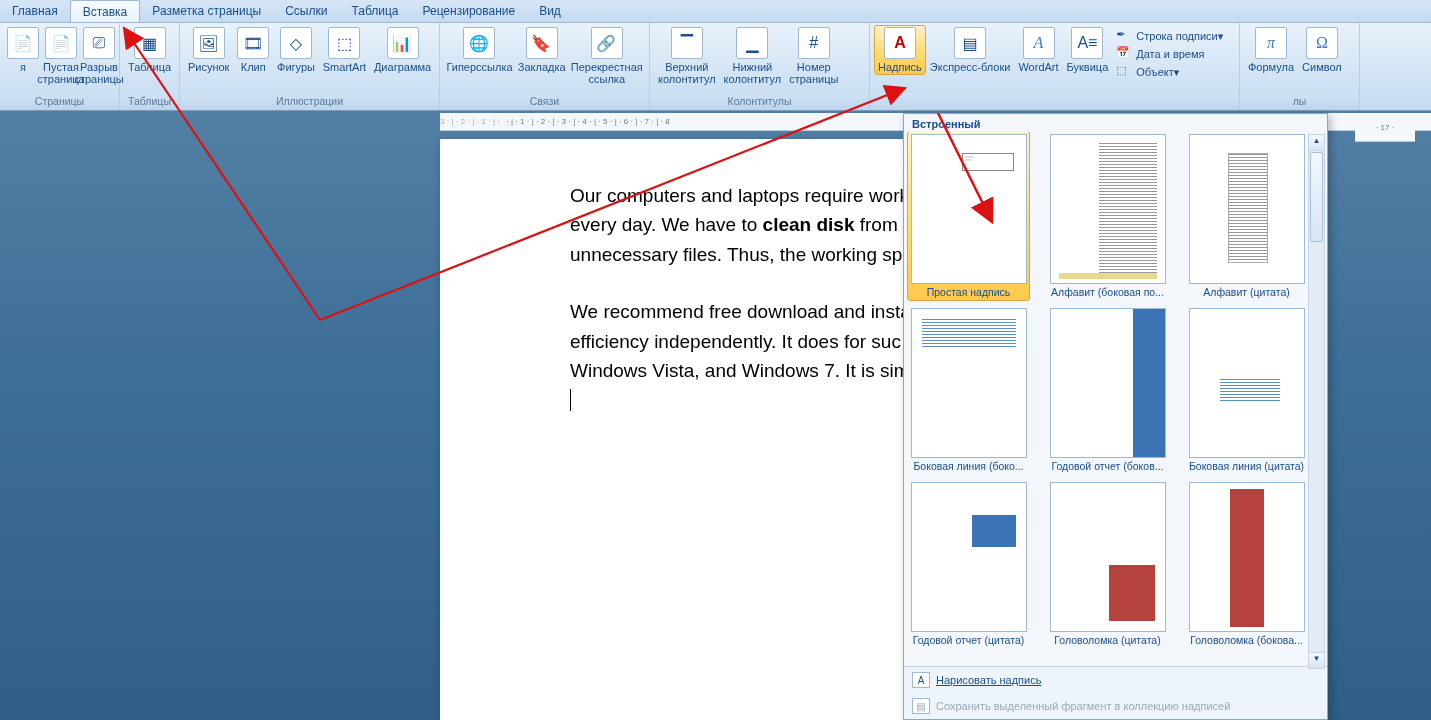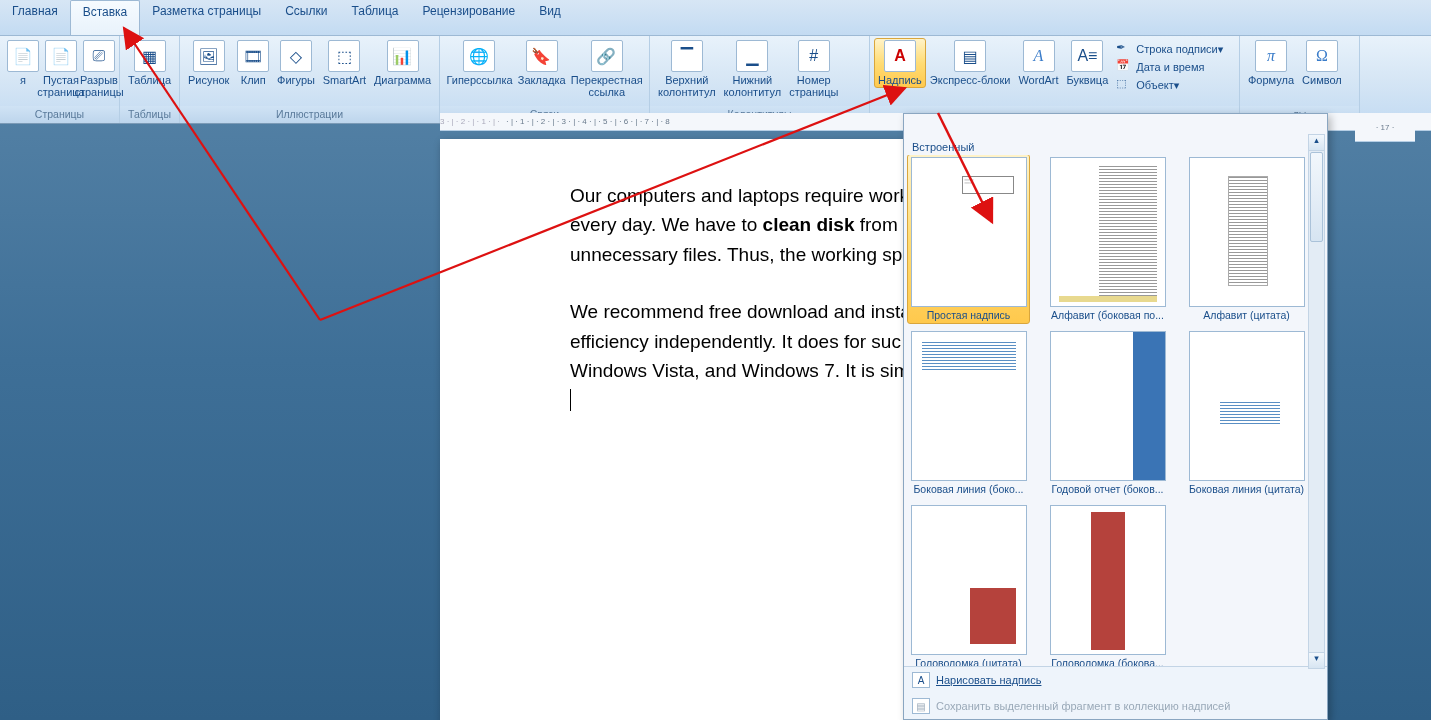--- a/index.html
+++ b/index.html
@@ -1,19 +1,19 @@
 <!DOCTYPE html>
 <html><head>
 <meta charset="utf-8">
 <style>
 * { margin: 0; padding: 0; box-sizing: border-box; font-family: "Segoe UI", Tahoma, sans-serif; }
 body { width: 1431px; height: 720px; overflow: hidden; background: linear-gradient(to bottom, #5b87aa 0%, #3e6f97 50%, #2f5f86 100%); position: relative; }
 
 
-.tabs { display: flex; height: 36px; background: linear-gradient(to bottom, #d7e6f5, #c3dbf2); font-size: 12px; border-bottom: 1px solid #9db9d4; }
+.tabs { display: flex; height: 23px; background: linear-gradient(to bottom, #d7e6f5, #c3dbf2); font-size: 12px; border-bottom: 1px solid #9db9d4; }
 .tab { padding: 4px 12px 0; color: #1a4e8a; cursor: pointer; }
 .tab.active { background: linear-gradient(to bottom, #f6fbff, #e8f2fb); border: 1px solid #9db9d4; border-bottom: none; border-radius: 2px 2px 0 0; }
 
 
 .ribbon { display: flex; height: 88px; background: linear-gradient(to bottom, #e8f2fb, #d6e6f5 50%, #c3dbf2); border-bottom: 1px solid #7b9ab6; font-size: 11px; }
 .group { display: flex; flex-direction: column; border-right: 1px solid #b5cee5; }
 .group-body { flex: 1; display: flex; align-items: flex-start; padding: 2px 4px 0; }
 .group-label { text-align: center; font-size: 10.5px; color: #5a7a9a; padding: 2px 0 3px; background: linear-gradient(to bottom, #d0e3f5, #bdd5ec); }
 .ctrl { display: flex; flex-direction: column; align-items: center; justify-content: flex-start; padding: 2px 4px; color: #1a4e8a; text-align: center; cursor: pointer; min-width: 38px; }
 .ctrl-icon { width: 32px; height: 32px; margin-bottom: 2px; background: #fff; border: 1px solid #9db9d4; border-radius: 2px; display: flex; align-items: center; justify-content: center; font-size: 16px; }
@@ -26,21 +26,21 @@
 
 .doc-area { position: absolute; top: 113px; left: 0; right: 0; bottom: 0; }
 .hruler { position: absolute; top: 0; left: 440px; right: 0; height: 18px; background: #f4f7fb; border-bottom: 1px solid #b5cee5; font-size: 8px; color: #697a8c; overflow: hidden; display: flex; align-items: center; }
 .page { position: absolute; top: 26px; left: 440px; width: 870px; height: 700px; background: #fff; box-shadow: 2px 3px 8px rgba(0,0,0,.3); }
 .page-text { position: absolute; top: 42px; left: 130px; width: 560px; font-family: "Times New Roman", serif; font-size: 19px; color: #000; line-height: 1.55; text-align: justify; }
 .page-text p { margin-bottom: 28px; }
 .cursor { display:inline-block; width:1px; height:22px; background:#000; vertical-align: text-bottom; }
 
 
 .gallery { position: absolute; top: 0; left: 903px; width: 425px; height: 607px; background: #f3f6fb; border: 1px solid #8aa6c1; box-shadow: 3px 3px 8px rgba(0,0,0,.25); display: flex; flex-direction: column; }
-.gallery-header { font-size: 11px; font-weight: normal; color: #1a4e8a; padding: 4px 8px 2px; margin-top: 23px; }
+.gallery-header { font-size: 11px; font-weight: bold; color: #1a4e8a; padding: 4px 8px 2px; }
 .gallery-grid { flex: 1; overflow-y: auto; padding: 2px 6px; display: grid; grid-template-columns: repeat(3, 1fr); gap: 10px 22px; align-content: start; }
 .thumb-wrap { display: flex; flex-direction: column; align-items: center; cursor: pointer; }
 .thumb-wrap.sel { background: linear-gradient(to bottom, #fff3c8, #ffdc75 50%, #ffc94d); border: 1px solid #d9a63c; border-radius: 3px; padding: 2px; margin: -3px; }
 .thumb { width: 116px; height: 150px; background: #fff; border: 1px solid #9db9d4; position: relative; }
 .thumb-label { font-size: 10.5px; color: #1a4e8a; text-align: center; margin-top: 2px; max-width: 120px; white-space: nowrap; overflow: hidden; text-overflow: ellipsis; }
 .gallery-footer { border-top: 1px solid #c3d4e5; background: #eef4fb; }
 .gallery-footer .mitem { display: flex; align-items: center; padding: 5px 8px; font-size: 11px; color: #1a4e8a; cursor: pointer; }
 .gallery-footer .mitem.disabled { color: #9aa9b8; cursor: default; }
 .gallery-footer .mitem .ico { width: 18px; height: 16px; margin-right: 6px; border: 1px solid #9db9d4; background:#fff; display:inline-flex; align-items:center; justify-content:center; font-size:10px; }
 .gallery-scroll { position: absolute; right: 2px; top: 20px; bottom: 50px; width: 17px; background: #e3ecf5; border: 1px solid #c3d4e5; }
@@ -272,20 +272,26 @@
         <div class="thumb-label">Годовой отчет (боков...</div>
       </div>
       <div class="thumb-wrap">
         <div class="thumb">
             <div style="position:absolute;top:70px;left:30px;width:60px;height:24px;background:repeating-linear-gradient(#5a8fc4,#5a8fc4 1px,transparent 1px,transparent 3px)"></div>
           </div>
         <div class="thumb-label">Боковая линия (цитата)</div>
       </div>
       <div class="thumb-wrap">
         <div class="thumb">
+            <div style="position:absolute;top:32px;left:60px;width:44px;height:32px;background:#3a74b5"></div>
+          </div>
+        <div class="thumb-label">Годовой отчет (цитата)</div>
+      </div>
+      <div class="thumb-wrap">
+        <div class="thumb">
             <div style="position:absolute;bottom:10px;right:10px;width:46px;height:56px;background:#b5423c"></div>
           </div>
         <div class="thumb-label">Головоломка (цитата)</div>
       </div>
       <div class="thumb-wrap">
         <div class="thumb">
             <div style="position:absolute;top:6px;left:40px;width:34px;height:138px;background:#b5423c"></div>
           </div>
         <div class="thumb-label">Головоломка (бокова...</div>
       </div>

